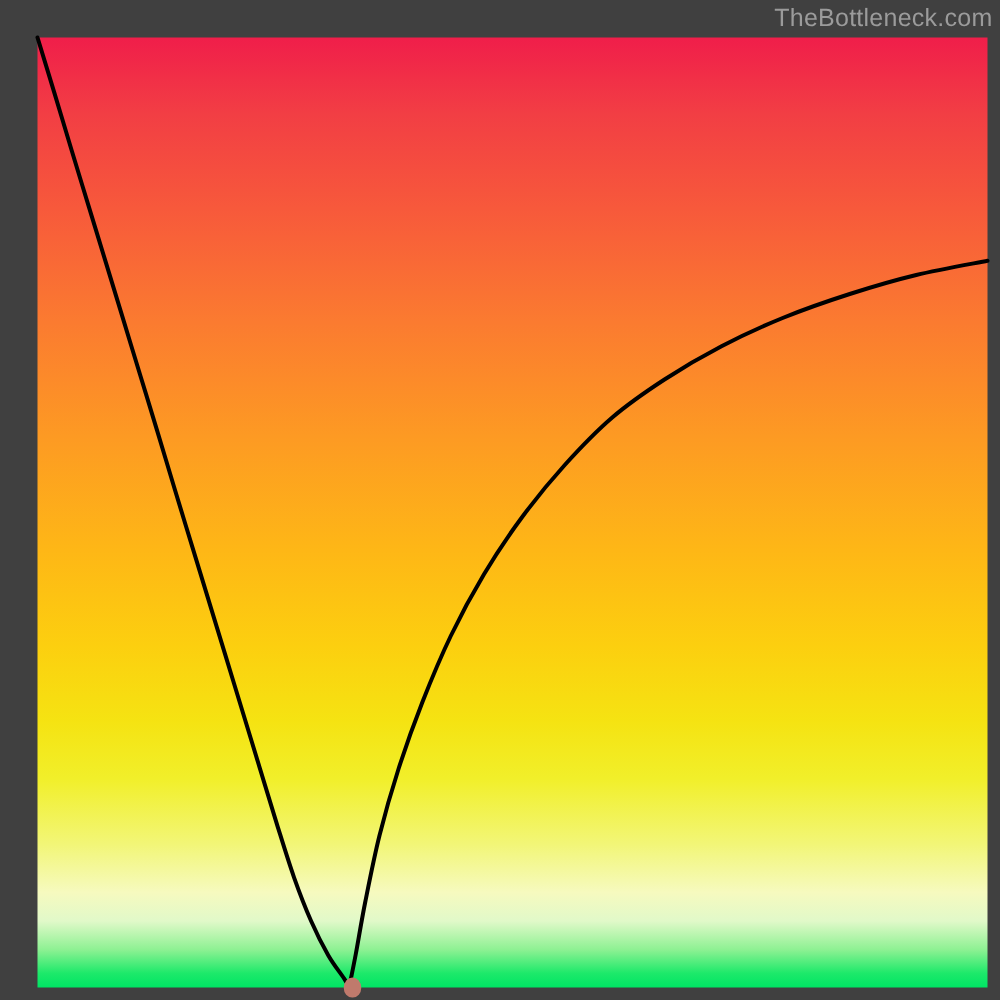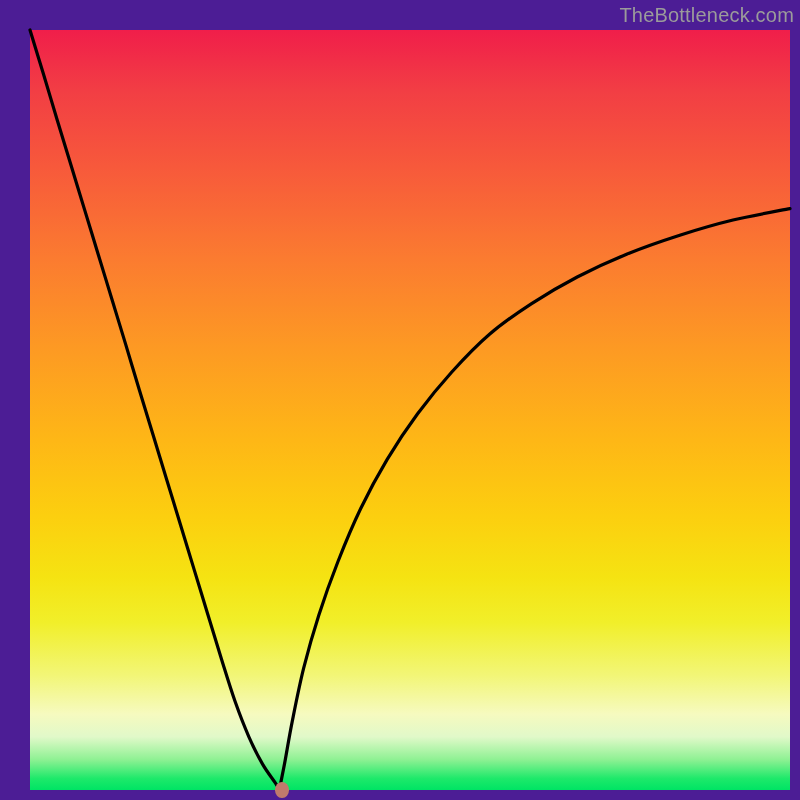--- a/index.html
+++ b/index.html
@@ -8,21 +8,21 @@
     width: 800px;
     height: 800px;
     background: #000;
     overflow: hidden;
     font-family: Arial, Helvetica, sans-serif;
   }
   .stage {
     position: relative;
     width: 800px;
     height: 800px;
-    background: #4c1d95;
+    background: #404040;
   }
   .plot-area {
     position: absolute;
     left: 30px;
     top: 30px;
     width: 760px;
     height: 760px;
     
     background: linear-gradient(
       to bottom,

